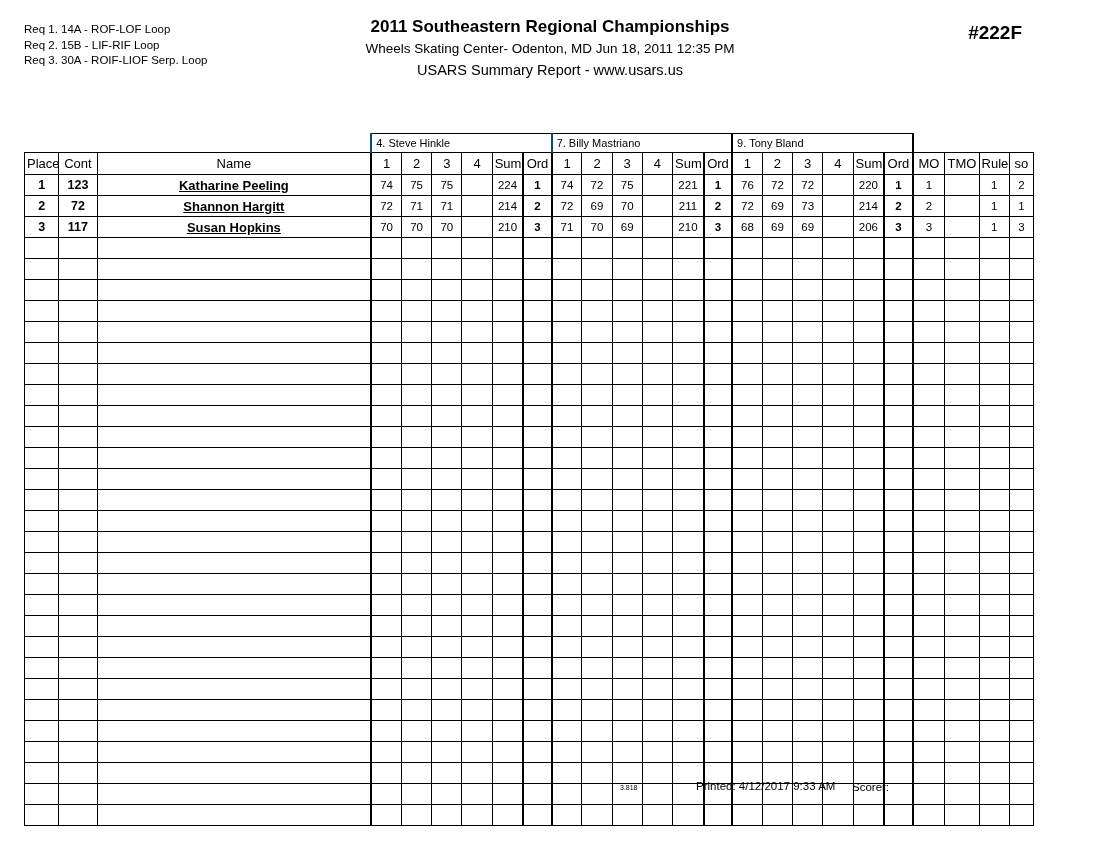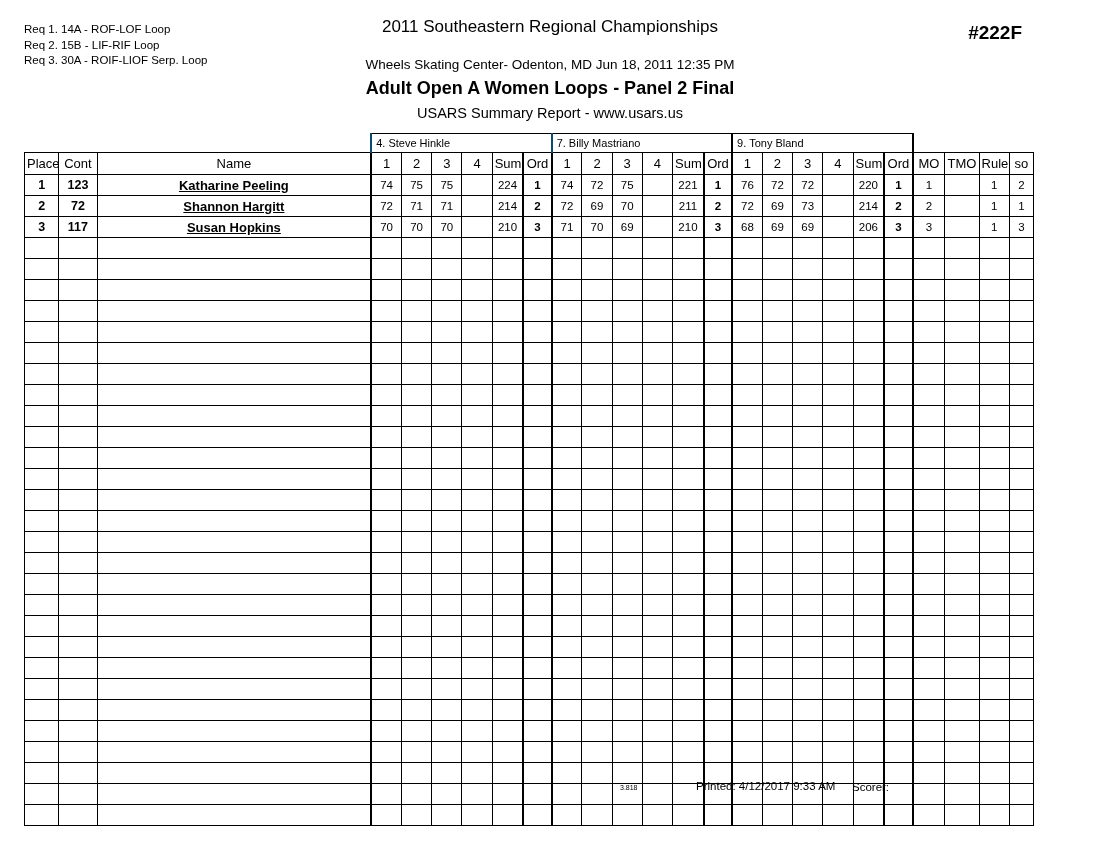--- a/index.html
+++ b/index.html
@@ -27,26 +27,26 @@
   }
   .title-block {
     position: absolute;
     left: 0;
     right: 0;
     top: 17px;
     text-align: center;
   }
   .t1 {
     font-size: 17px;
-    font-weight: normal;
+    font-weight: bold;
     letter-spacing: 0px;
   }
   .t2 {
     font-size: 13.5px;
-    margin-top: 20px;
+    margin-top: 4px;
   }
   .t3 {
     font-size: 18px;
     font-weight: bold;
     margin-top: 6px;
   }
   .t4 {
     font-size: 14.5px;
     margin-top: 6px;
   }
@@ -141,21 +141,20 @@
 
 <div class="reqs">
   <div>Req  1.  14A - ROF-LOF Loop</div>
   <div>Req  2.  15B - LIF-RIF Loop</div>
   <div>Req  3.  30A - ROIF-LIOF Serp. Loop</div>
 </div>
 
 <div class="title-block">
   <div class="t1">2011 Southeastern Regional Championships</div>
   <div class="t2">Wheels Skating Center- Odenton, MD   Jun 18, 2011  12:35 PM</div>
-  <div class="t3">Adult Open A Women Loops  -  Panel 2 Final</div>
   <div class="t4">USARS Summary Report - www.usars.us</div>
 </div>
 
 <div class="eventno">#222F</div>
 
 <div class="sheet">
   <table class="grid">
     <colgroup>
       <col style="width:34px">
       <col style="width:38px">

